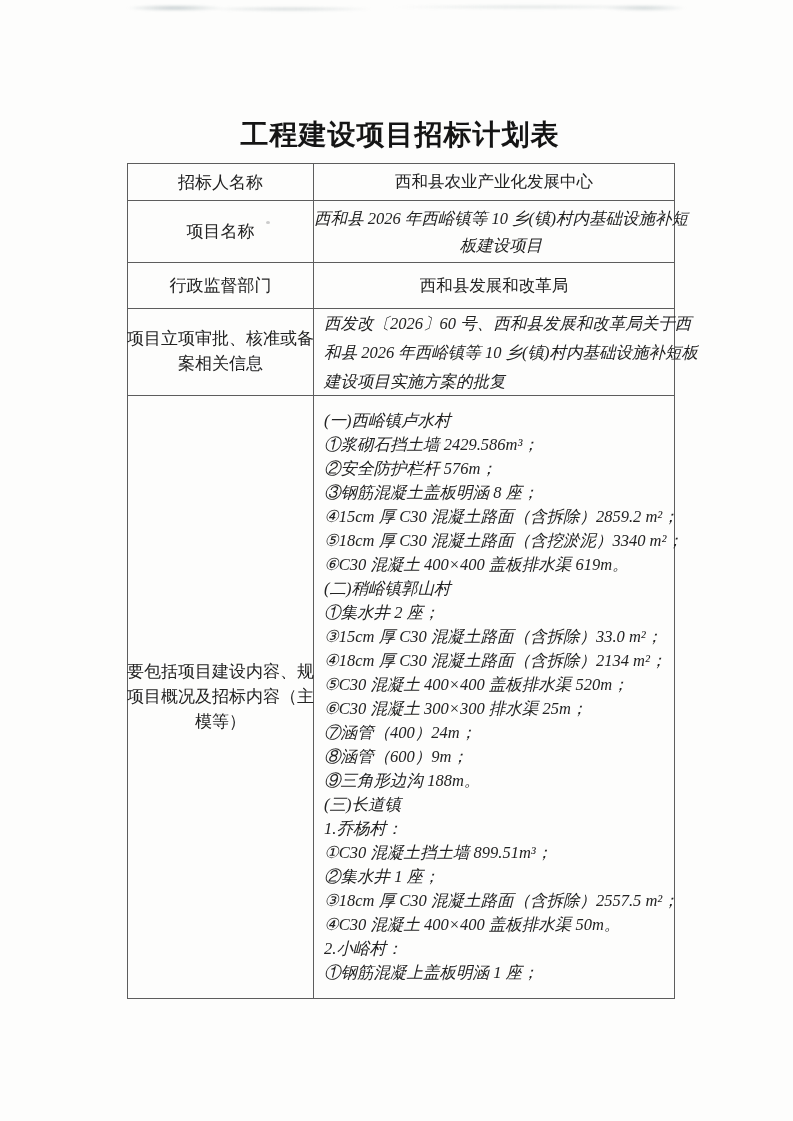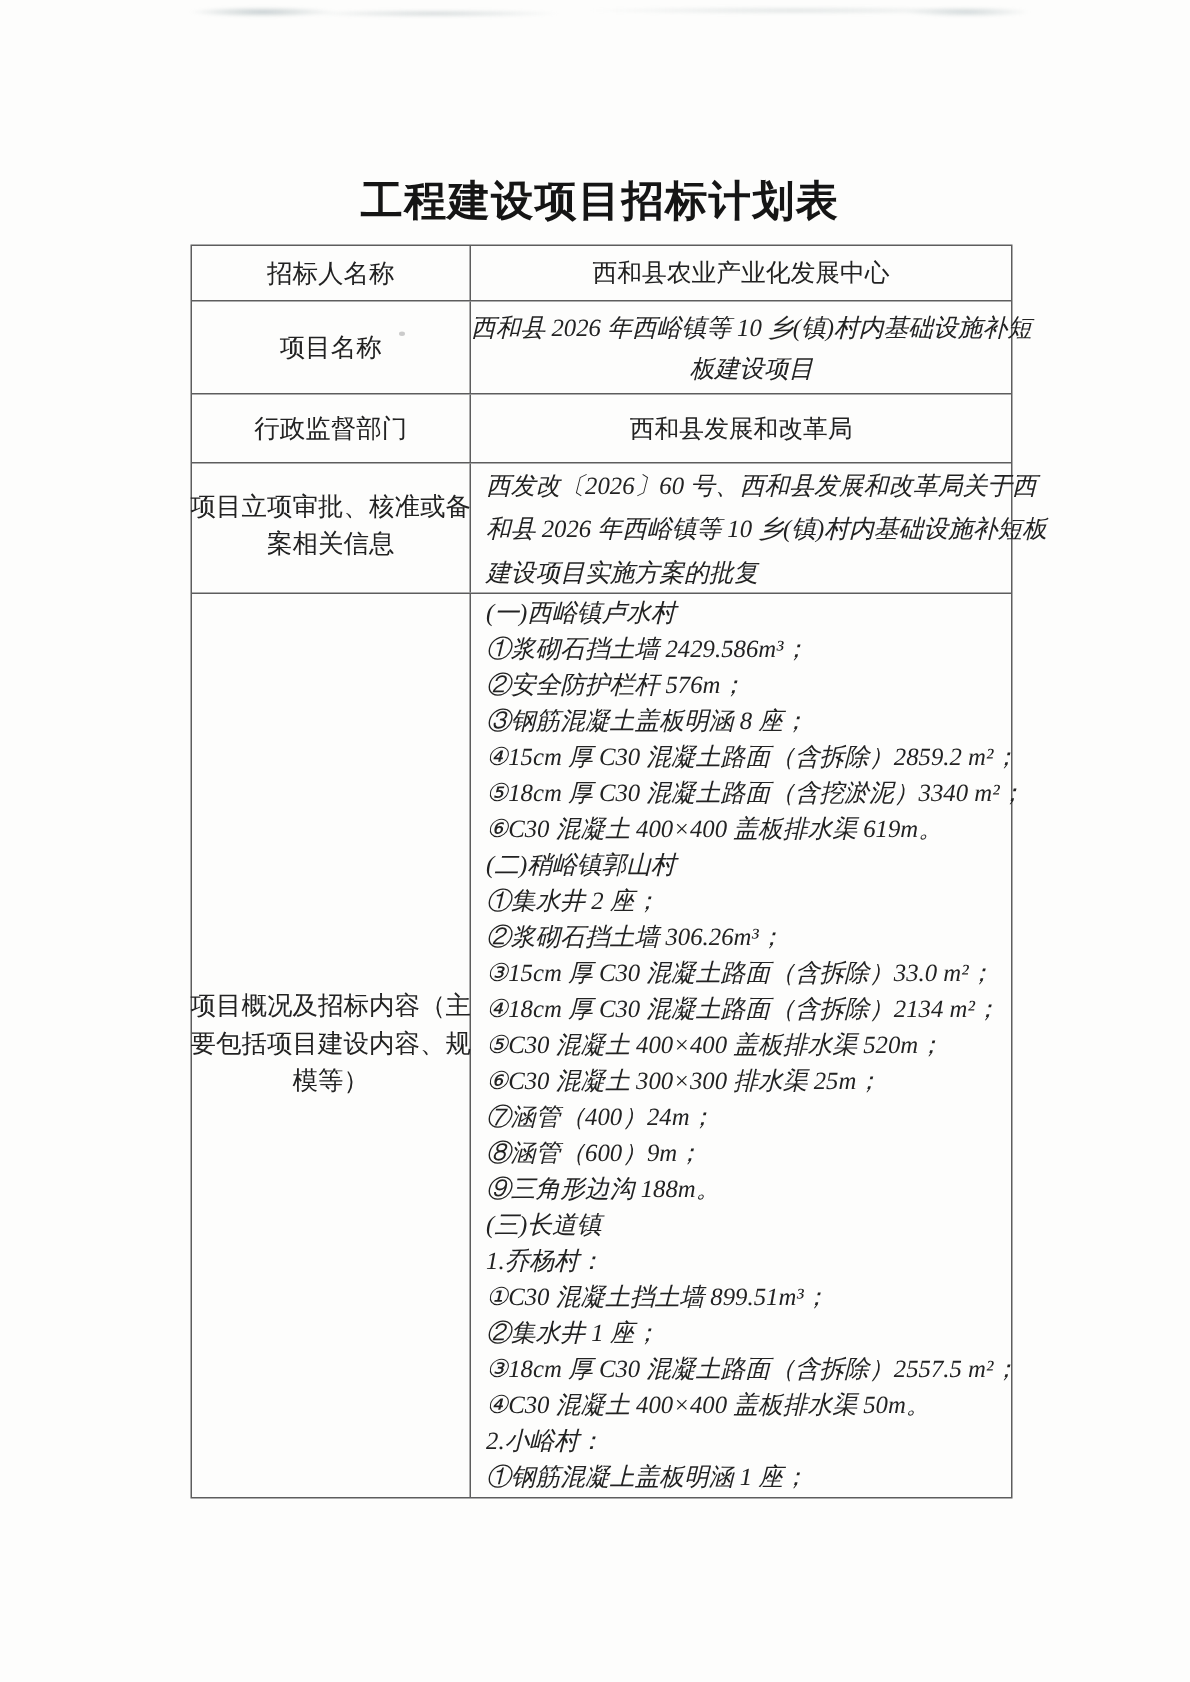--- a/index.html
+++ b/index.html
@@ -157,35 +157,34 @@
         </div>
       <div class="cell-value val-left lh29">
           <div class="line">西发改〔2026〕60 号、西和县发展和改革局关于西</div>
           <div class="line">和县 2026 年西峪镇等 10 乡(镇)村内基础设施补短板</div>
           <div class="line">建设项目实施方案的批复</div>
         </div>
     </div>
 
     <div class="t-row h-r5">
       <div class="cell-label">
+          <div class="label-line">要包括项目建设内容、规</div>
           <div class="label-line">项目概况及招标内容（主</div>
-          <div class="label-line">要包括项目建设内容、规</div>
           <div class="label-line">模等）</div>
         </div>
       <div class="cell-value val-left lh24">
           <div class="line">(一)西峪镇卢水村</div>
           <div class="line">①浆砌石挡土墙 2429.586m³；</div>
           <div class="line">②安全防护栏杆 576m；</div>
           <div class="line">③钢筋混凝土盖板明涵 8 座；</div>
           <div class="line">④15cm 厚 C30 混凝土路面（含拆除）2859.2 m²；</div>
           <div class="line">⑤18cm 厚 C30 混凝土路面（含挖淤泥）3340 m²；</div>
           <div class="line">⑥C30 混凝土 400×400 盖板排水渠 619m。</div>
           <div class="line">(二)稍峪镇郭山村</div>
           <div class="line">①集水井 2 座；</div>
-          <div class="line">②浆砌石挡土墙 306.26m³；</div>
           <div class="line">③15cm 厚 C30 混凝土路面（含拆除）33.0 m²；</div>
           <div class="line">④18cm 厚 C30 混凝土路面（含拆除）2134 m²；</div>
           <div class="line">⑤C30 混凝土 400×400 盖板排水渠 520m；</div>
           <div class="line">⑥C30 混凝土 300×300 排水渠 25m；</div>
           <div class="line">⑦涵管（400）24m；</div>
           <div class="line">⑧涵管（600）9m；</div>
           <div class="line">⑨三角形边沟 188m。</div>
           <div class="line">(三)长道镇</div>
           <div class="line">1.乔杨村：</div>
           <div class="line">①C30 混凝土挡土墙 899.51m³；</div>

